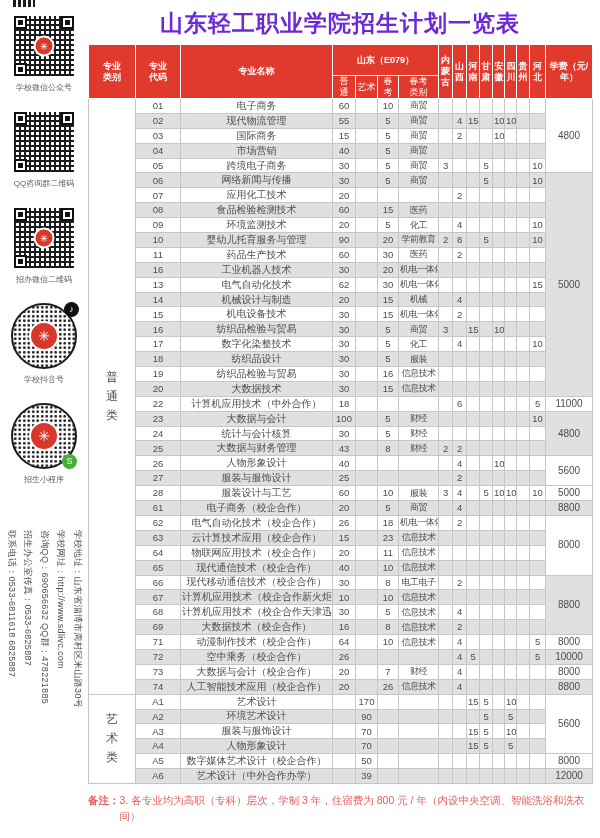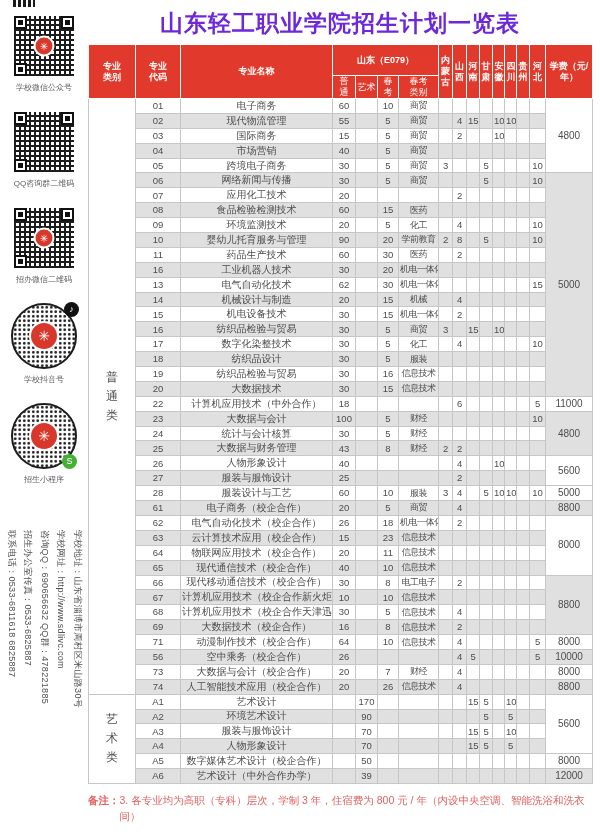--- a/index.html
+++ b/index.html
@@ -803,21 +803,21 @@
             <td>4</td>
             <td></td>
             <td></td>
             <td></td>
             <td></td>
             <td></td>
             <td>5</td>
             <td class="fee bg-w" rowspan="1">8000</td>
           </tr>
           <tr class="g">
-            <td>56</td>
+            <td>72</td>
             <td class="major">空中乘务（校企合作）</td>
             <td>26</td>
             <td></td>
             <td></td>
             <td class="ckt"></td>
             <td></td>
             <td>4</td>
             <td>5</td>
             <td></td>
             <td></td>

